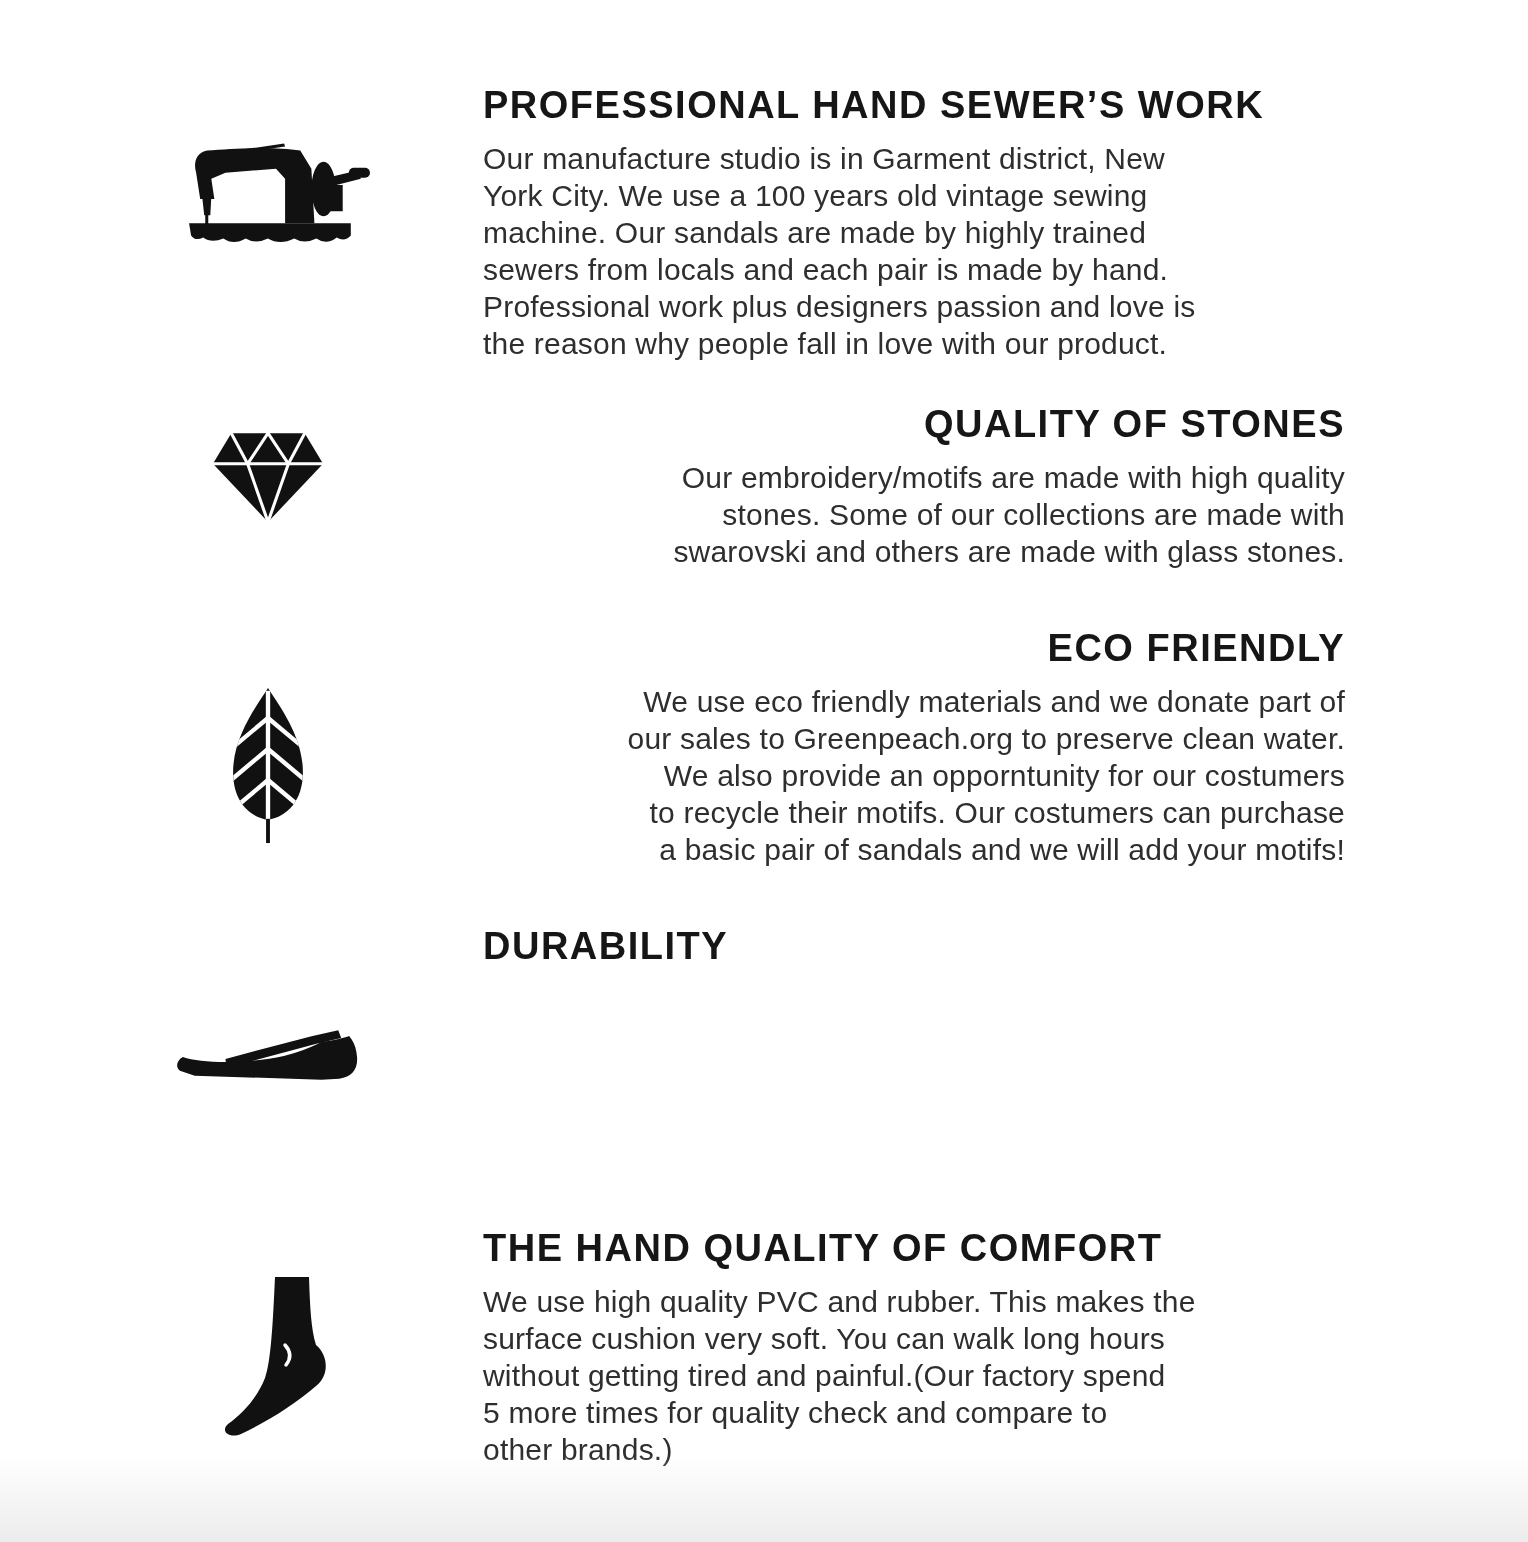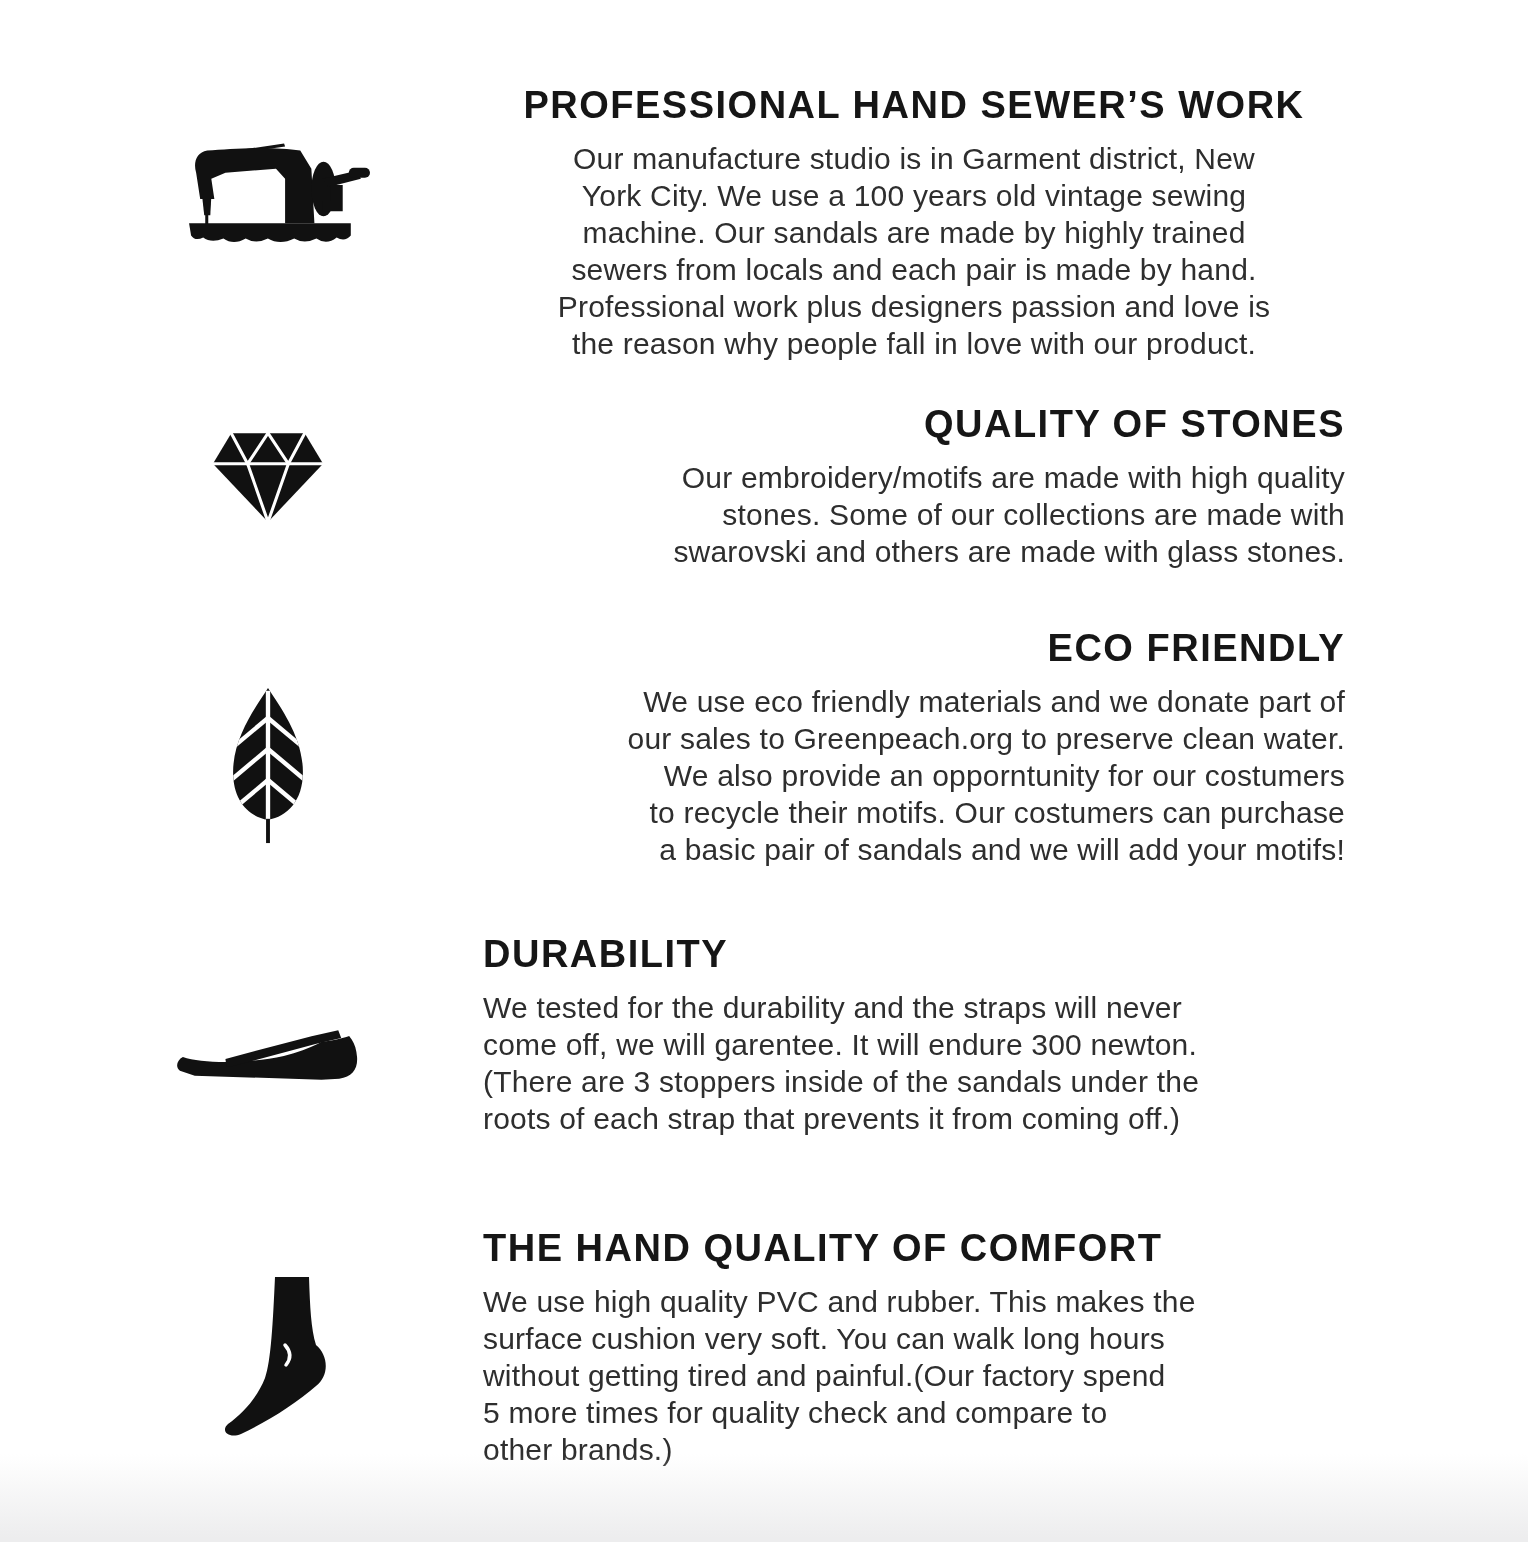--- a/index.html
+++ b/index.html
@@ -42,24 +42,24 @@
   .icon {
     position: absolute;
     display: block;
   }
   .icon svg { display: block; width: 100%; height: 100%; }
   .ic-sewing   { left: 183px; top: 140px; width: 187px; height: 112px; }
   .ic-diamond  { left: 206px; top: 423px; width: 124px; height: 102px; }
   .ic-leaf     { left: 224px; top: 685px; width: 88px;  height: 160px; }
   .ic-flipflop { left: 173px; top: 1017px; width: 188px; height: 64px; }
   .ic-foot     { left: 215px; top: 1277px; width: 115px; height: 160px; }
-  .sec-1 { top: 85px; text-align: center; }
+  .sec-1 { top: 85px; }
   .sec-2 { top: 404px; text-align: right; }
   .sec-3 { top: 628px; text-align: right; }
-  .sec-4 { top: 926px; margin-top: 8px; }
+  .sec-4 { top: 926px; }
   .sec-5 { top: 1228px; }
   .footer-fade {
     position: absolute;
     left: 0;
     right: 0;
     bottom: 0;
     height: 88px;
     background: linear-gradient(180deg, rgba(238,238,239,0) 0%, #ededee 95%);
     pointer-events: none;
   }
@@ -192,24 +192,20 @@
     <div class="section-title">ECO FRIENDLY</div>
     <div class="section-body">We use eco friendly materials and we donate part of
 our sales to Greenpeach.org to preserve clean water.
 We also provide an opporntunity for our costumers
 to recycle their motifs. Our costumers can purchase
 a basic pair of sandals and we will add your motifs!</div>
   </div>
 
   <div class="section sec-4">
     <div class="section-title">DURABILITY</div>
-    <div class="section-body">We tested for the durability and the straps will never
-come off, we will garentee. It will endure 300 newton.
-(There are 3 stoppers inside of the sandals under the
-roots of each strap that prevents it from coming off.)</div>
   </div>
 
   <div class="section sec-5">
     <div class="section-title">THE HAND QUALITY OF COMFORT</div>
     <div class="section-body">We use high quality PVC and rubber. This makes the
 surface cushion very soft. You can walk long hours
 without getting tired and painful.(Our factory spend
 5 more times  for quality check and compare to
 other brands.)</div>
   </div>

